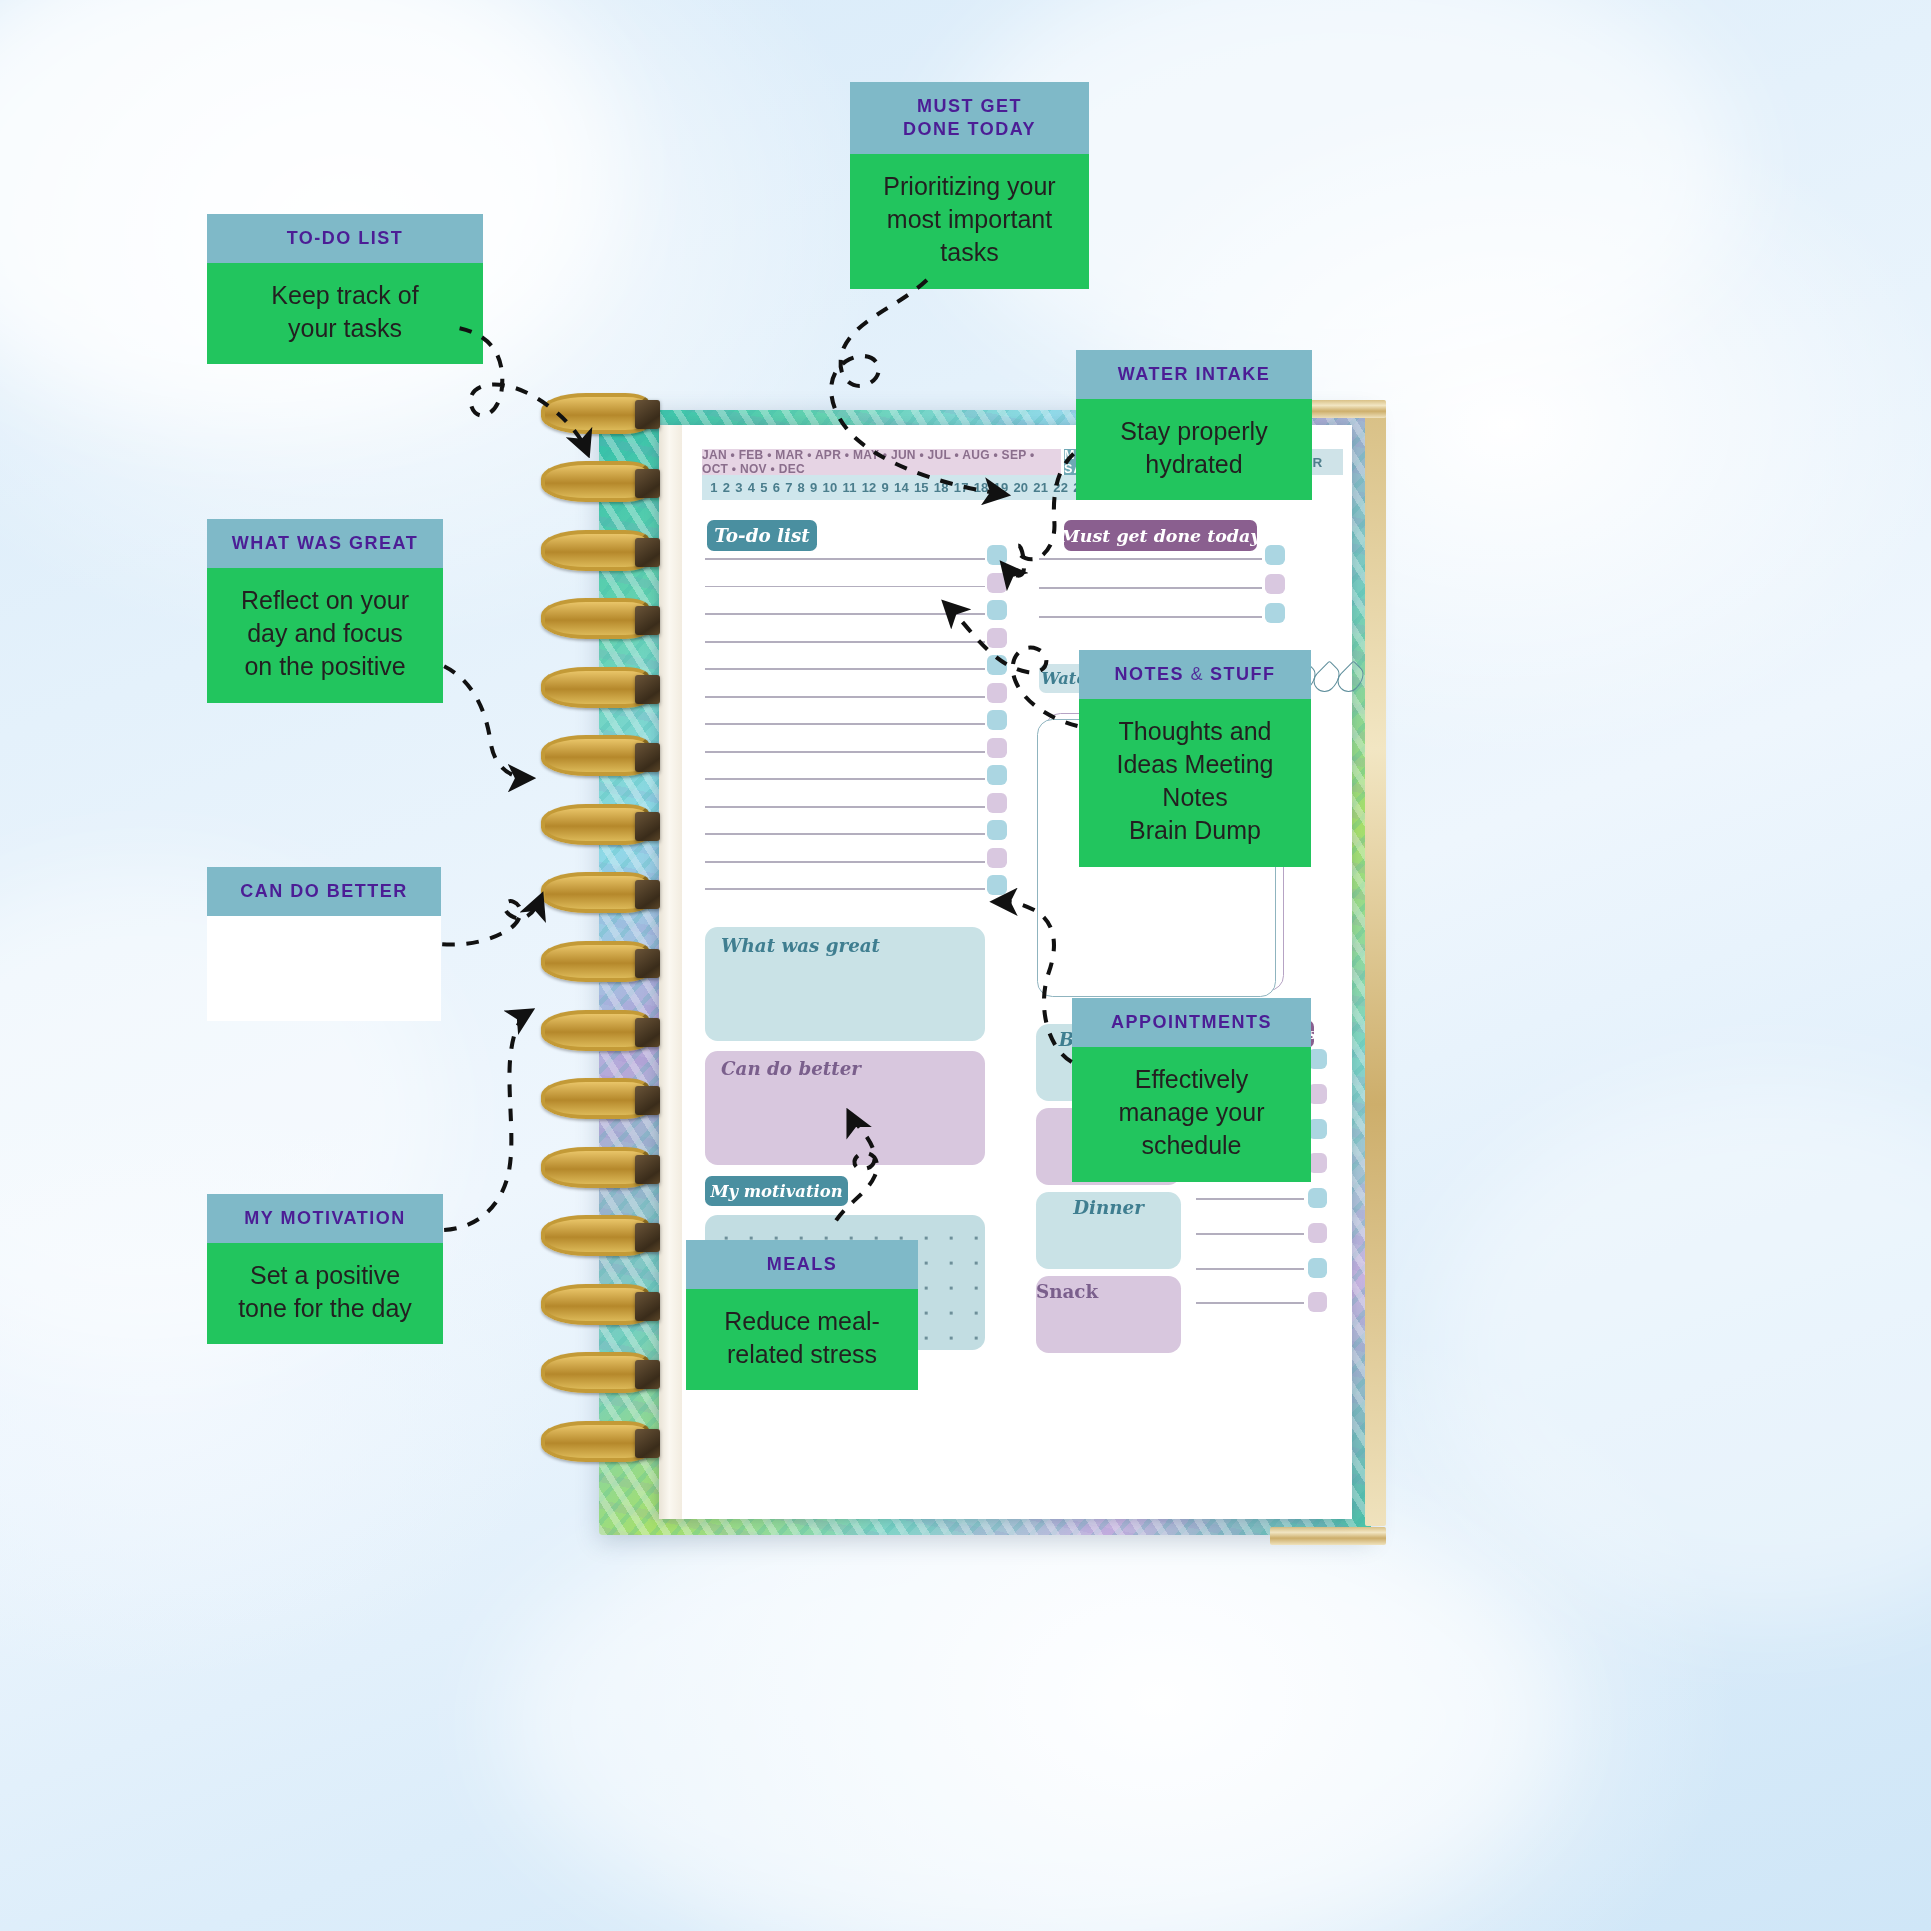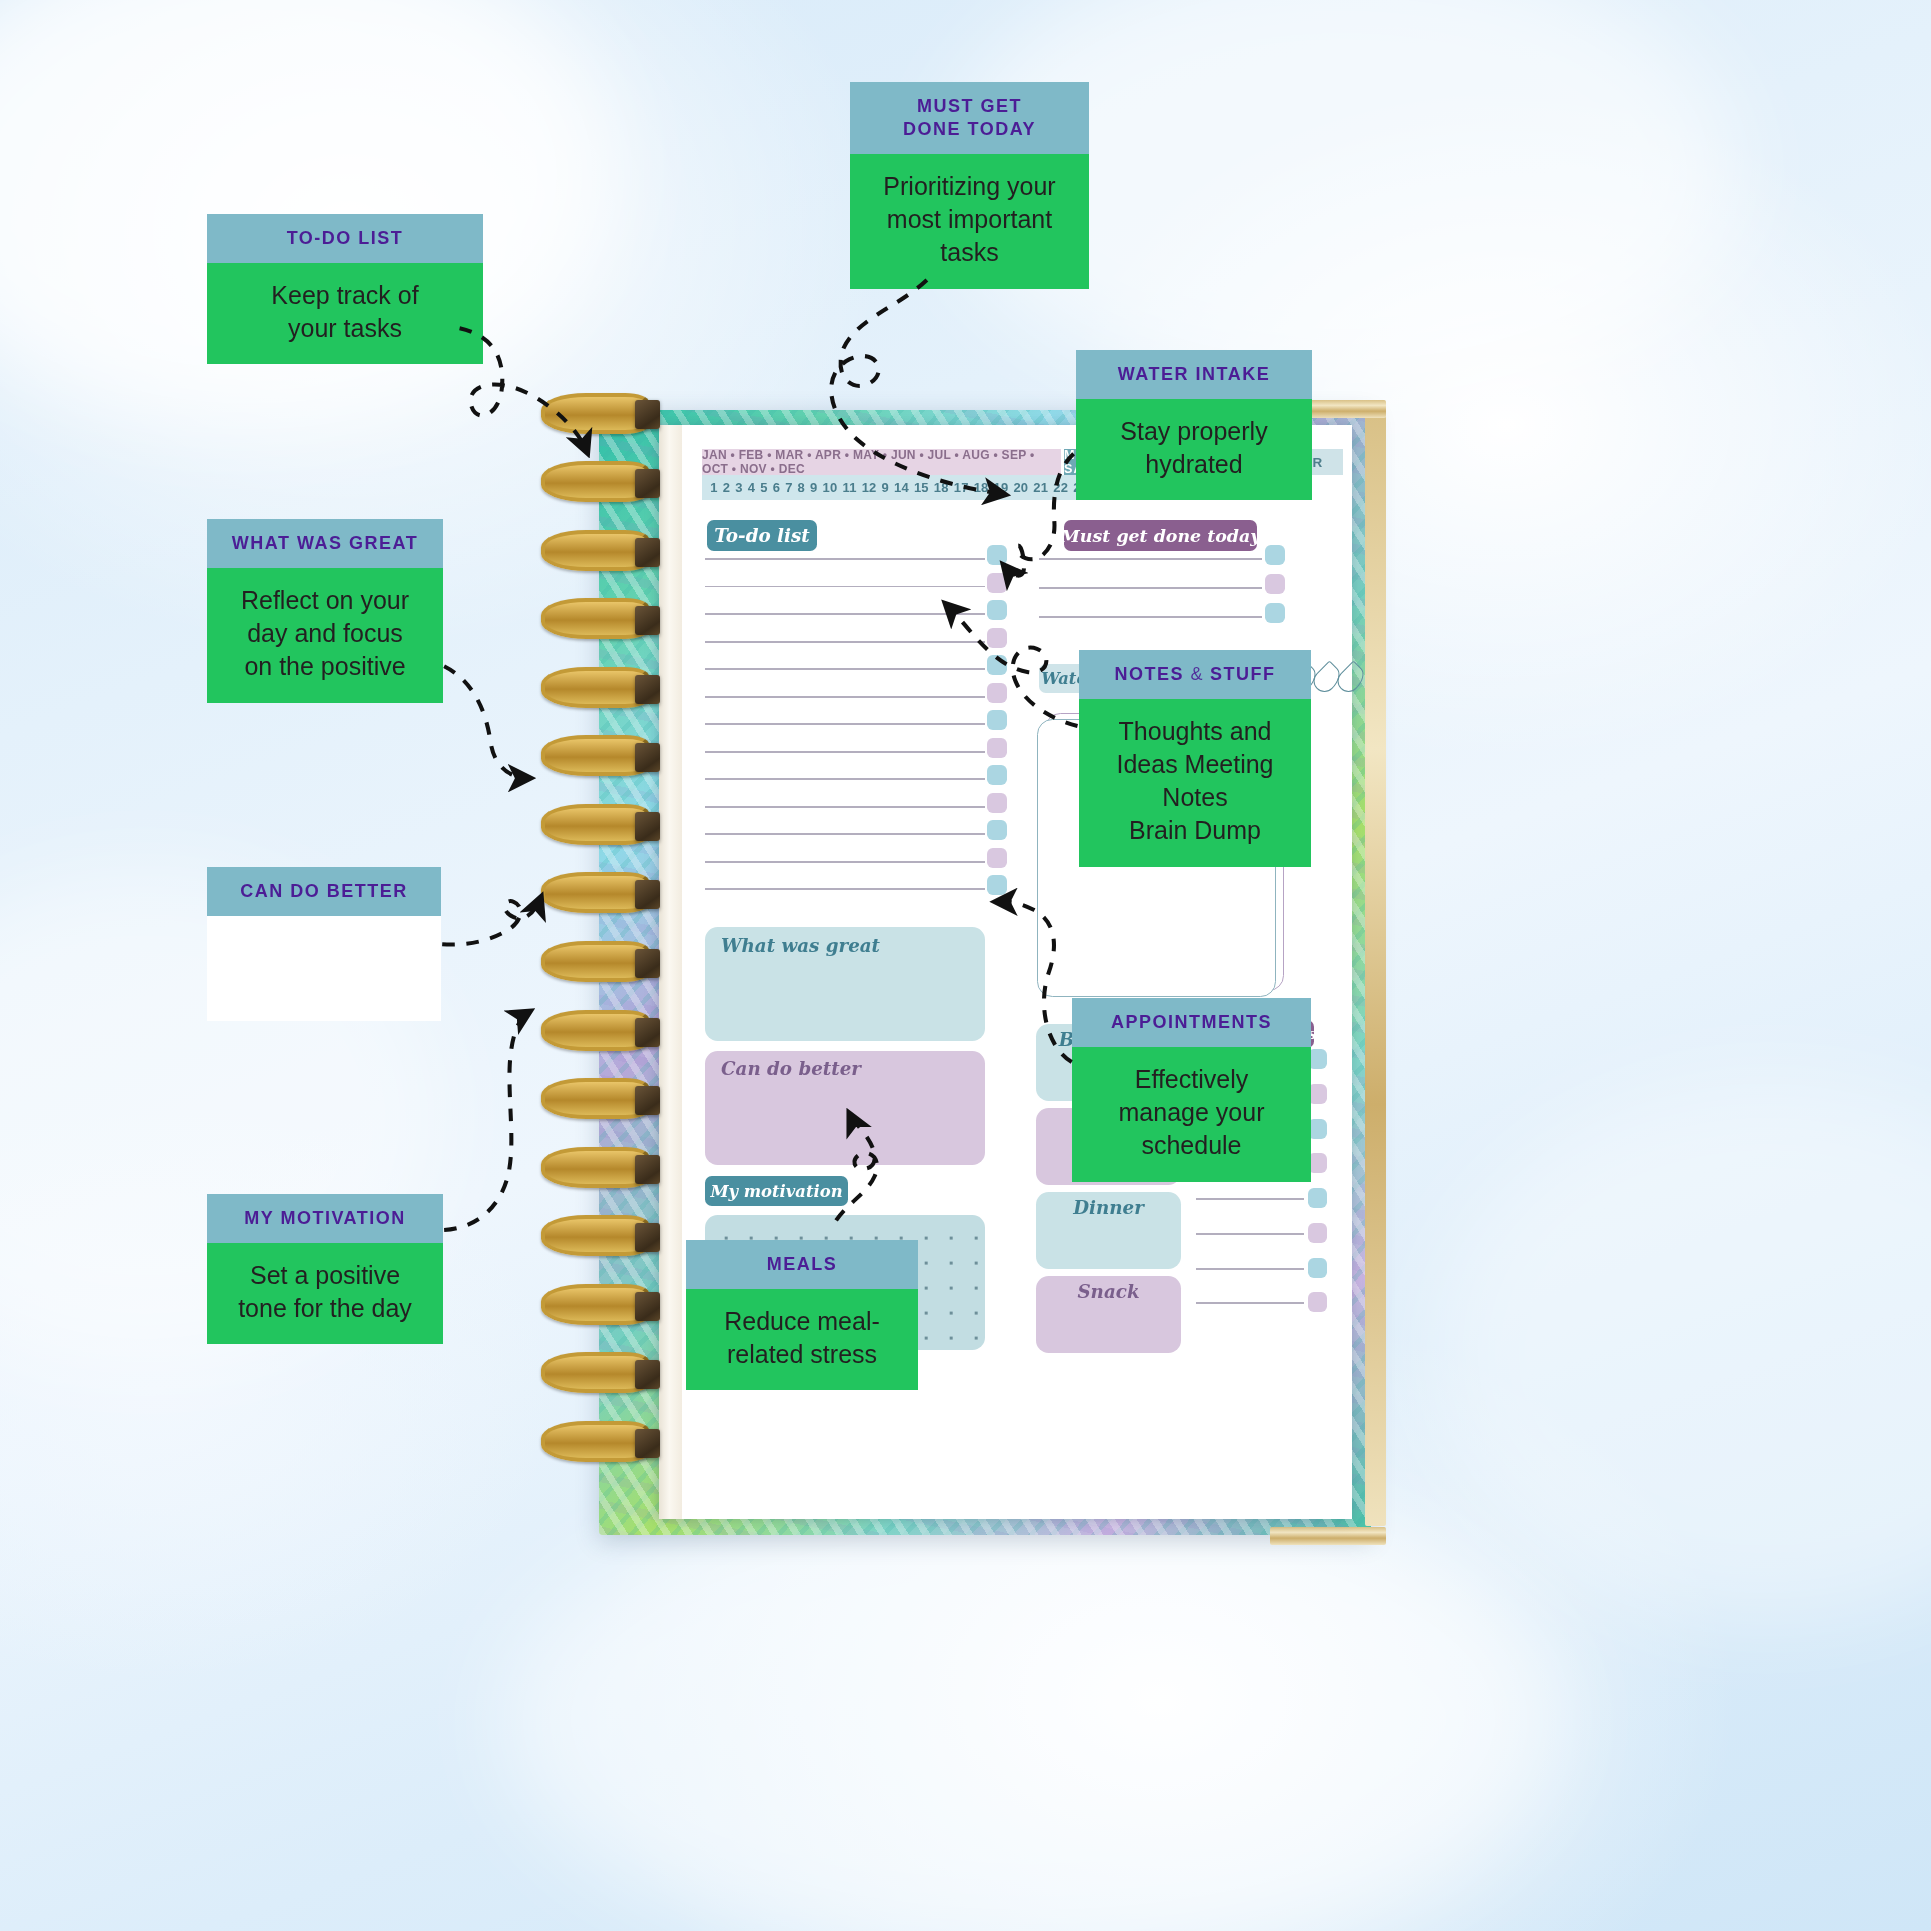--- a/index.html
+++ b/index.html
@@ -277,21 +277,21 @@
     <div class="softbox blue" style="left:377px; top:599px; width:145px; height:77px;"></div>
     <div style="position:absolute; left:377px; top:604px; width:145px; text-align:center; font-family:'DejaVu Serif',serif; font-style:italic; font-weight:bold; font-size:18.3px; color:#3f7e90;">Breakfast</div>
 
     <div class="softbox lilac" style="left:377px; top:683px; width:145px; height:77px;"></div>
     <div style="position:absolute; left:377px; top:688px; width:145px; text-align:center; font-family:'DejaVu Serif',serif; font-style:italic; font-weight:bold; font-size:18.3px; color:#7a5f8c;">Lunch</div>
 
     <div class="softbox blue" style="left:377px; top:767px; width:145px; height:77px;"></div>
     <div style="position:absolute; left:377px; top:772px; width:145px; text-align:center; font-family:'DejaVu Serif',serif; font-style:italic; font-weight:bold; font-size:18.3px; color:#3f7e90;">Dinner</div>
 
     <div class="softbox lilac" style="left:377px; top:851px; width:145px; height:77px;"></div>
-    <div style="position:absolute; left:377px; top:856px; width:145px; text-align:center; font-family:'DejaVu Serif',serif; font-style:italic; font-weight:bold; font-size:18.3px; color:#7a5f8c;">Snack</div>
+    <div style="position:absolute; left:377px; top:856px; width:145px; font-family:'DejaVu Serif',serif; font-weight:bold; font-size:18.3px; color:#7a5f8c;">Snack</div>
 
     <div class="tag purple" style="left:539px; top:595px; width:116px; height:28px; font-size:15.4px;">Appointments</div>
     <div class="lines" id="apptLines" style="left:537px; top:634px; width:108px; height:286px;">
         <div class="ln" style="top: 0px;"></div>
         <div class="ln" style="top: 35px;"></div>
         <div class="ln" style="top: 70px;"></div>
         <div class="ln" style="top: 104px;"></div>
         <div class="ln" style="top: 139px;"></div>
         <div class="ln" style="top: 174px;"></div>
         <div class="ln" style="top: 209px;"></div>

